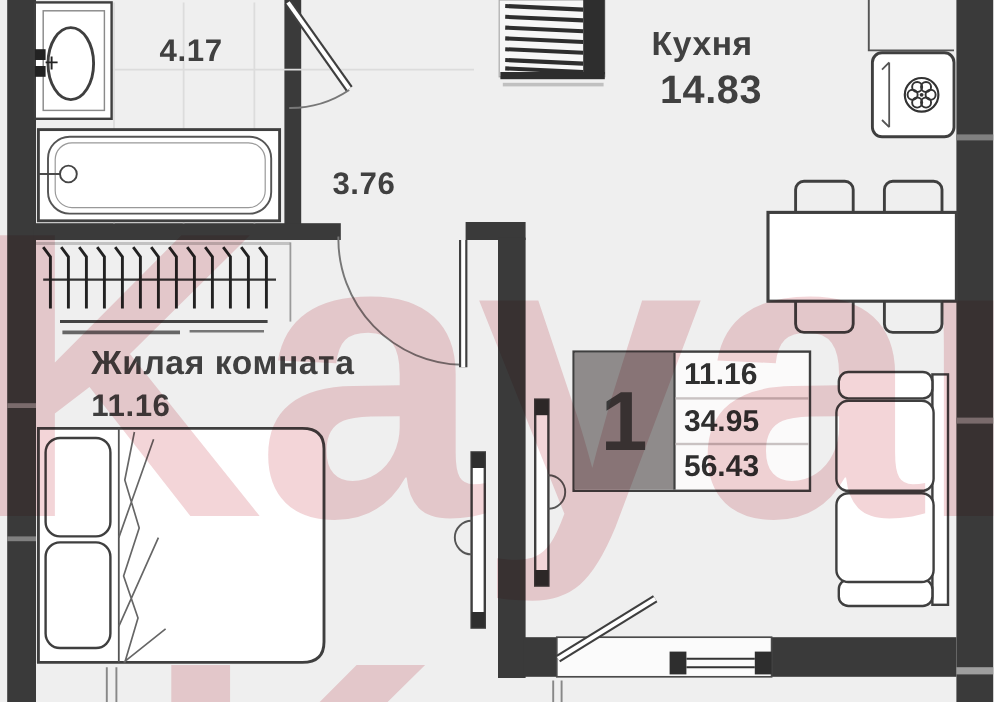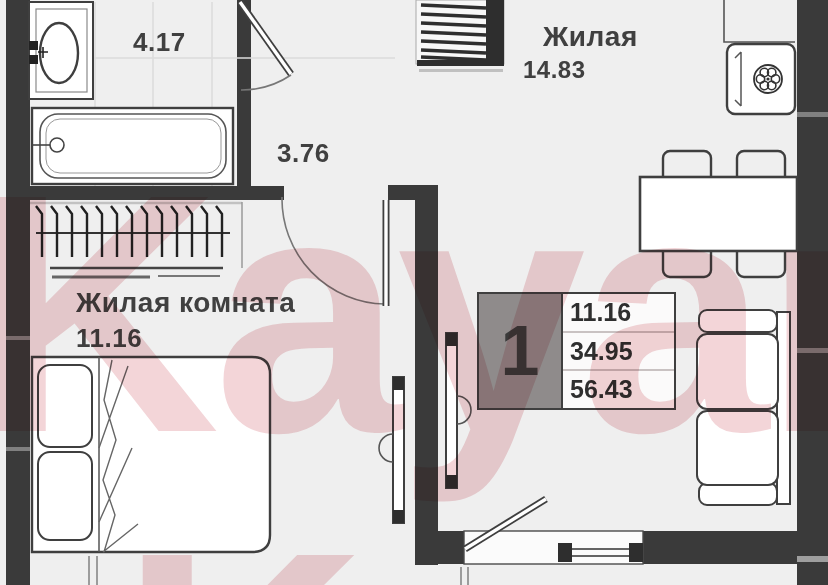--- a/index.html
+++ b/index.html
@@ -189,22 +189,22 @@
     </g>
     <g>
       <path d="M461,567 V585 M468,567 V585" stroke="#888888" stroke-width="1.6" fill="none"></path>
     </g>
   </svg>
 
   <div class="label" style="left:133px;top:28px;font-size:26px">4.17</div>
 
   <div class="label" style="left:277px;top:139px;font-size:26px">3.76</div>
 
-  <div class="label" style="left:543px;top:22px;font-size:28px">Жилая</div>
-  <div class="label" style="left:523px;top:57px;font-size:24px">14.83</div>
+  <div class="label" style="left:543px;top:22px;font-size:28px">Кухня</div>
+  <div class="label" style="left:550px;top:57px;font-size:33px">14.83</div>
 
   <div class="label" style="left:76px;top:288px;font-size:28px">Жилая комната</div>
   <div class="label" style="left:76px;top:324px;font-size:26px">11.16</div>
 
   <div class="infobox">
     <div class="infobox-num">1</div>
     <div class="infobox-rows">
       <div class="infobox-row">11.16</div>
       <div class="infobox-row">34.95</div>
       <div class="infobox-row">56.43</div>

